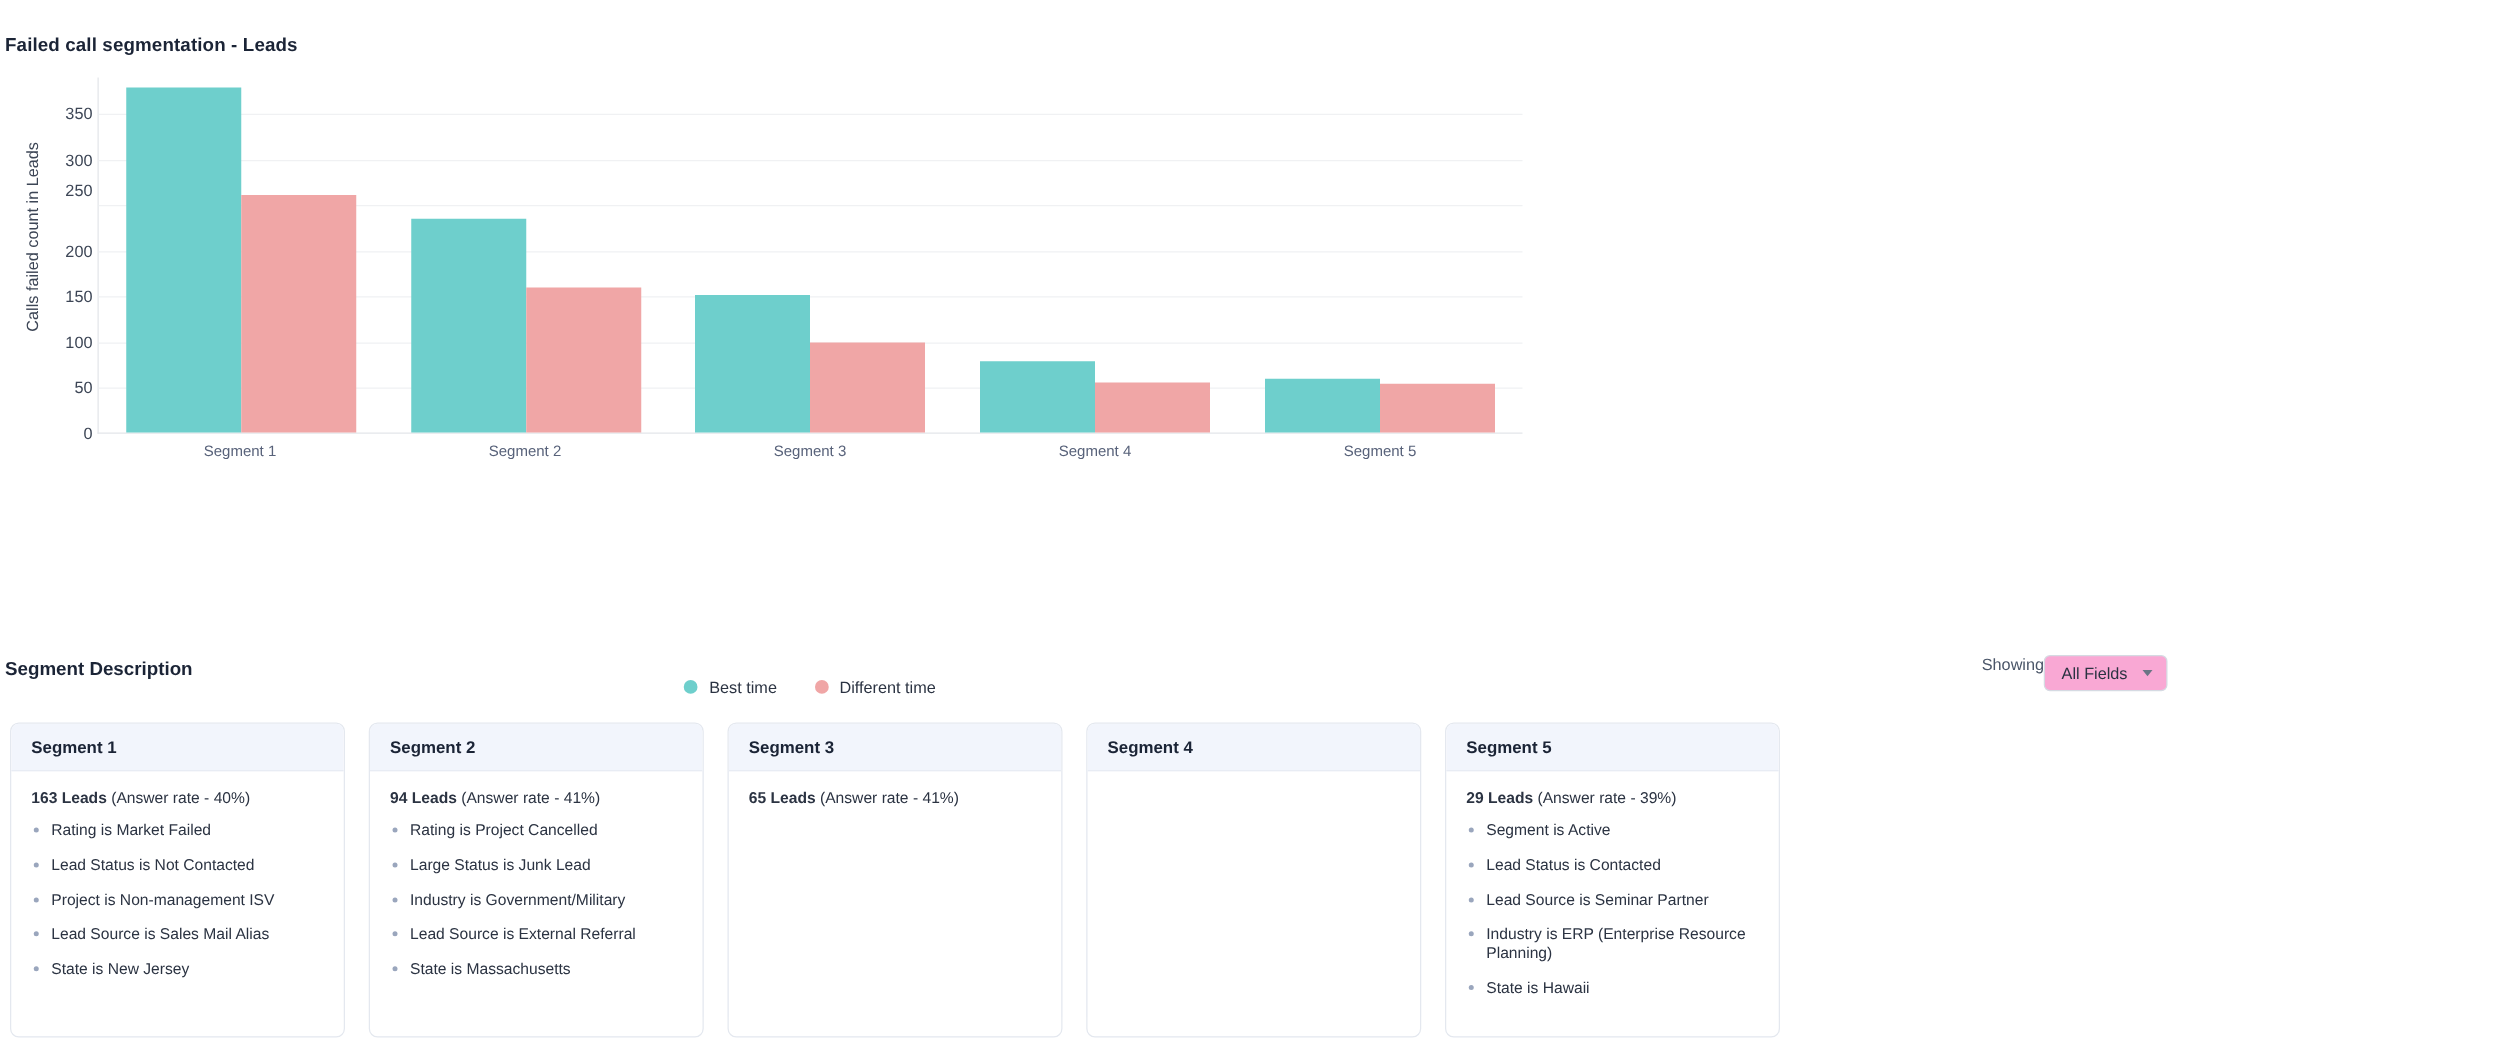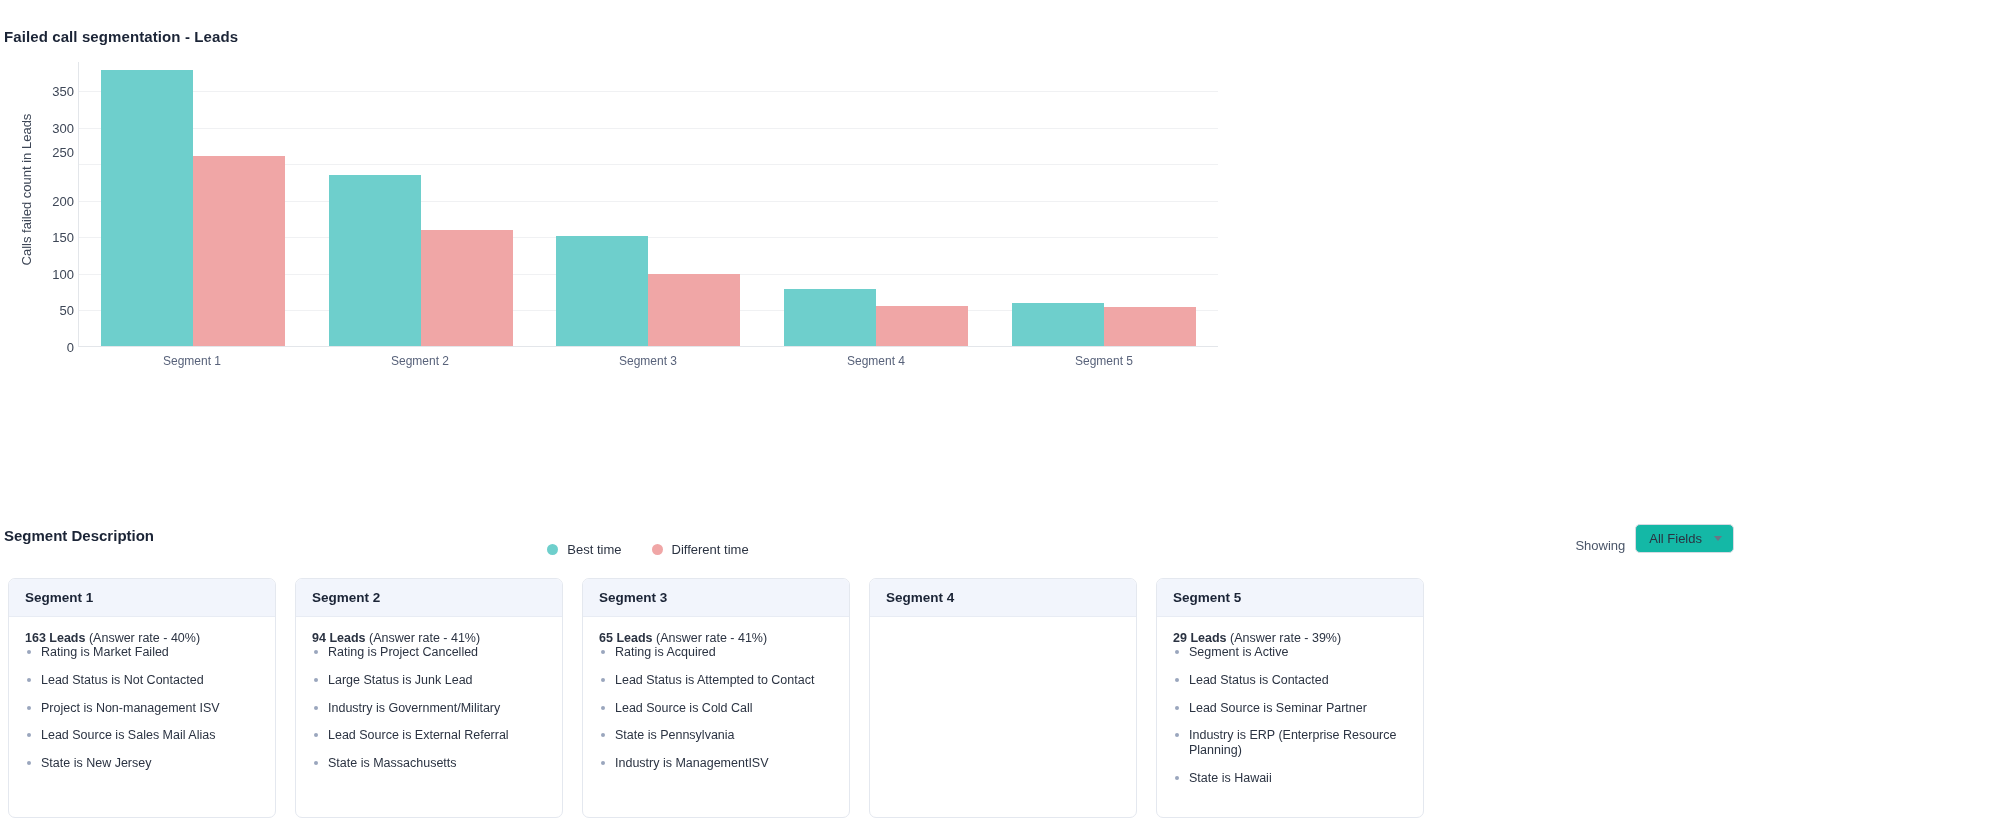--- a/index.html
+++ b/index.html
@@ -83,27 +83,27 @@
   .legend-dot { width: 11px; height: 11px; border-radius: 50%; display: inline-block; }
   .legend-label { font-size: 13px; color: #2b3342; }
 
   
   .seg-head {
     position: absolute; left: 4px; top: 527px;
     font-size: 15px; font-weight: bold; color: #1b2436;
   }
   .showing-wrap {
     position: absolute; right: 22px; top: 524px;
-    display: flex; align-items: flex-end; gap: 10px;
+    display: flex; align-items: flex-start; 
   }
   .showing-label { font-size: 13px; color: #4a5568; }
   .fields-select {
     display: flex; align-items: center; gap: 12px;
     border: 1px solid #d5dae2; border-radius: 5px;
-    background: #14b8a6;
+    background: #f9a8d4;
     padding: 6px 11px 6px 13px;
     font-size: 13px; color: #2b3342;
     min-width: 86px;
     cursor: pointer;
   }
   .caret {
     width: 0; height: 0;
     border-left: 4.5px solid transparent;
     border-right: 4.5px solid transparent;
     border-top: 5px solid #6b7585;
@@ -124,21 +124,21 @@
     display: flex; flex-direction: column;
   }
   .card-header {
     background: #f2f5fc;
     border-bottom: 1px solid #e8ecf4;
     padding: 11px 14px 11px 16px;
     font-size: 13.5px; font-weight: bold; color: #1b2436;
   }
   .card-body { padding: 14px 15px 18px 16px; }
   .card-stat {
-    font-size: 12.5px; color: #2b3342; 
+    font-size: 12.5px; color: #2b3342; margin-bottom: 12px;
   }
   .card-stat b { font-weight: bold; }
   .rules { list-style: none; margin: 0; padding: 0; }
   .rules li {
     position: relative;
     padding-left: 16px;
     margin-bottom: 13px;
     font-size: 12.5px;
     line-height: 1.18;
     color: #2b3342;
@@ -255,27 +255,20 @@
             <li>Industry is Government/Military</li>
             <li>Lead Source is External Referral</li>
             <li>State is Massachusetts</li>
           </ul>
         </div>
       </div>
       <div class="card">
         <div class="card-header">Segment 3</div>
         <div class="card-body">
           <div class="card-stat"><b>65 Leads</b><span> (Answer rate - 41%)</span></div>
-          <ul class="rules">
-            <li>Rating is Acquired</li>
-            <li>Lead Status is Attempted to Contact</li>
-            <li>Lead Source is Cold Call</li>
-            <li>State is Pennsylvania</li>
-            <li>Industry is ManagementISV</li>
-          </ul>
         </div>
       </div>
       <div class="card">
         <div class="card-header">Segment 4</div>
       </div>
       <div class="card">
         <div class="card-header">Segment 5</div>
         <div class="card-body">
           <div class="card-stat"><b>29 Leads</b><span> (Answer rate - 39%)</span></div>
           <ul class="rules">

